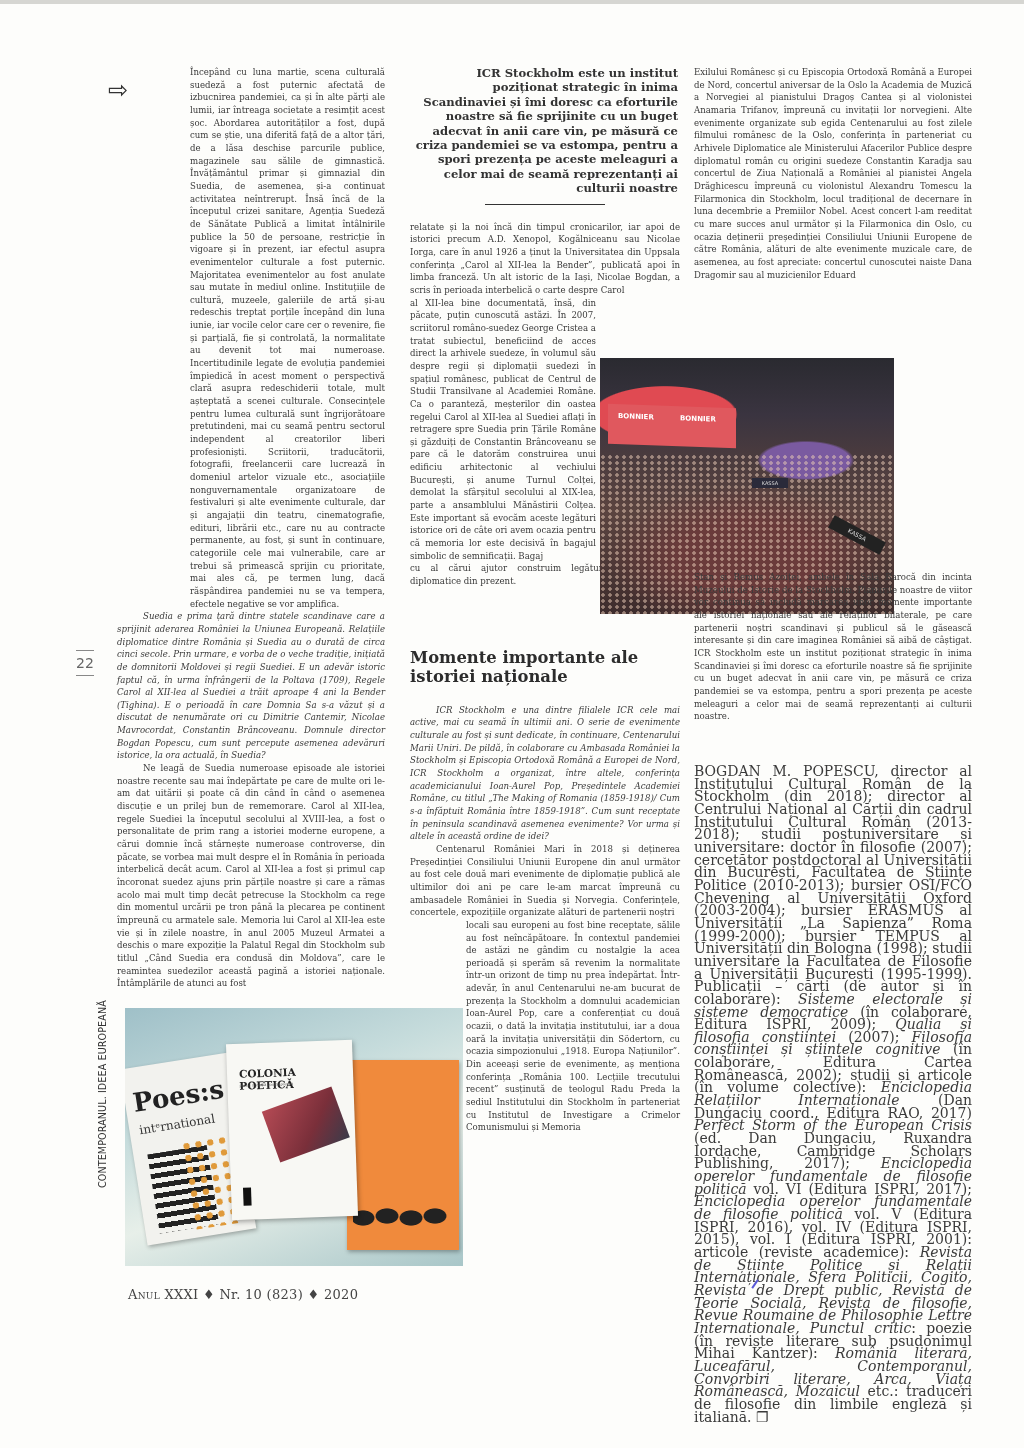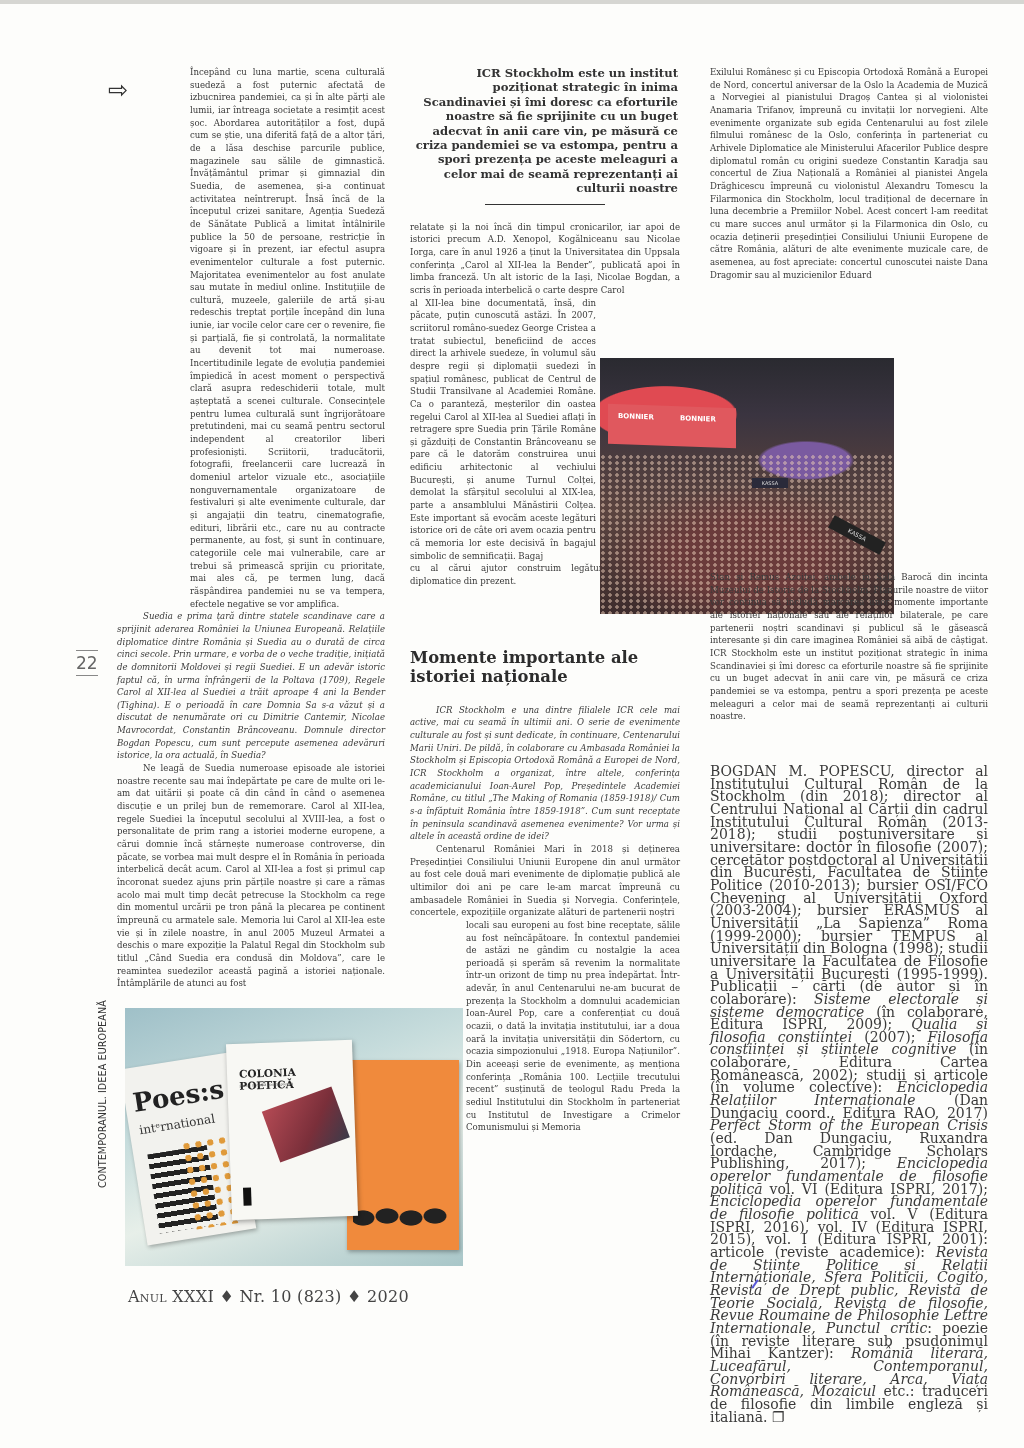--- a/index.html
+++ b/index.html
@@ -10,21 +10,21 @@
     color: #3a3a3a;
   }
   .topline { position: absolute; left: 0; top: 0; width: 1024px; height: 4px; background: #d6d6d2; }
   .col { position: absolute; font-size: 8.6px; line-height: 12.65px; text-align: justify; hyphens: manual; }
   .col p { margin: 0; }
   .indent { text-indent: 26px; }
   .it { font-style: italic; }
   #col1 { left: 117px; top: 66px; width: 268px; }
   #col1 .lead { padding-left: 73px; text-indent: 0; }
   #col2 { left: 410px; top: 66px; width: 270px; }
-  #col3 { left: 694px; top: 66px; width: 278px; margin-left: 16px; }
+  #col3 { left: 694px; top: 66px; width: 278px; }
   .arrow { position: absolute; left: 108px; top: 80px; font-size: 24px; line-height: 20px; color: #333; font-family: "DejaVu Sans", sans-serif; }
   .pullquote { font-weight: bold; font-size: 11.6px; line-height: 14.4px; text-align: right; color: #333; padding: 0 2px; }
   .pq-rule { width: 120px; height: 1px; background: #333; margin: 8px auto 16px; }
   .h2 { font-weight: bold; font-size: 16.4px; line-height: 19px; color: #2c2c2c; margin: 0 0 18px 0; text-align: left; }
   .photo { position: absolute; overflow: hidden; }
   #fair-photo { left: 600px; top: 358px; width: 294px; height: 256px;
     background:
       radial-gradient(ellipse 40% 18% at 22% 22%, #e04a52 0 60%, transparent 62%),
       radial-gradient(ellipse 30% 14% at 70% 40%, #7a5aa0 0 50%, transparent 55%),
       radial-gradient(ellipse 60% 35% at 50% 78%, #6a3b3b 0 40%, transparent 80%),
@@ -49,24 +49,24 @@
     background-image: radial-gradient(circle, #e09a3a 0 3px, transparent 3.5px); background-size: 12px 12px; }
   #book-orange { left: 222px; top: 52px; width: 112px; height: 190px; background: #f08a3c; box-shadow: 1px 2px 4px rgba(0,0,0,.3); }
   #book-orange .shoes { position: absolute; left: 6px; bottom: 22px; width: 100px; height: 30px;
     background: radial-gradient(ellipse 12px 8px at 10px 20px, #222 0 90%, transparent 100%), radial-gradient(ellipse 12px 8px at 34px 18px, #222 0 90%, transparent 100%), radial-gradient(ellipse 12px 8px at 58px 20px, #222 0 90%, transparent 100%), radial-gradient(ellipse 12px 8px at 82px 18px, #222 0 90%, transparent 100%); }
   #book-orange .ot { position: absolute; left: 54px; top: 30px; font-size: 3px; color: #333; }
   #book-colonia { left: 104px; top: 34px; width: 126px; height: 176px; background: #f8f8f4; transform: rotate(-2deg); box-shadow: 1px 2px 5px rgba(0,0,0,.35); }
   #book-colonia .t1 { position: absolute; left: 12px; top: 24px; font-size: 10.5px; font-weight: bold; color: #222; }
   #book-colonia .t2 { position: absolute; left: 12px; top: 40px; font-size: 3.5px; color: #555; }
   #book-colonia .bag { position: absolute; left: 40px; top: 56px; width: 74px; height: 54px; background: linear-gradient(135deg, #b44a54 0%, #7a2f3a 60%, #3b3b4a 100%); transform: rotate(-18deg); }
   #book-colonia .blk { position: absolute; left: 12px; bottom: 14px; width: 8px; height: 18px; background: #111; }
-  .page-num { position: absolute; left: 76px; top: 650px; font-family: "DejaVu Sans", sans-serif; font-size: 17px; color: #666; line-height: 20px; padding: 2px 0; border-top: 1px solid #888; border-bottom: 1px solid #888; }
+  .page-num { position: absolute; left: 76px; top: 650px; font-family: "DejaVu Sans", sans-serif; font-size: 14px; color: #666; line-height: 20px; padding: 2px 0; border-top: 1px solid #888; border-bottom: 1px solid #888; }
   .side-label { position: absolute; left: 97px; top: 1188px; transform-origin: 0 0; transform: rotate(-90deg);
     font-family: "DejaVu Sans", sans-serif; font-size: 9.6px; letter-spacing: 0.1px; color: #333; white-space: nowrap; }
-  .footer { position: absolute; left: 128px; top: 1287px; font-family: "DejaVu Serif", serif; font-size: 16px; color: #444; letter-spacing: 0.3px; }
+  .footer { position: absolute; left: 128px; top: 1287px; font-family: "DejaVu Serif", serif; font-size: 13px; color: #444; letter-spacing: 0.3px; }
   .footer .sc { font-variant: small-caps; }
   .pen-mark { position: absolute; left: 750px; top: 1283px; width: 10px; height: 2px; background: #5a5ad8; transform: rotate(-55deg); }
   .bio { font-size: 14px; line-height: 12.65px; }
 </style>
 </head>
 <body>
 
 <div class="topline"></div>
 
 <span class="arrow">⇨</span>

